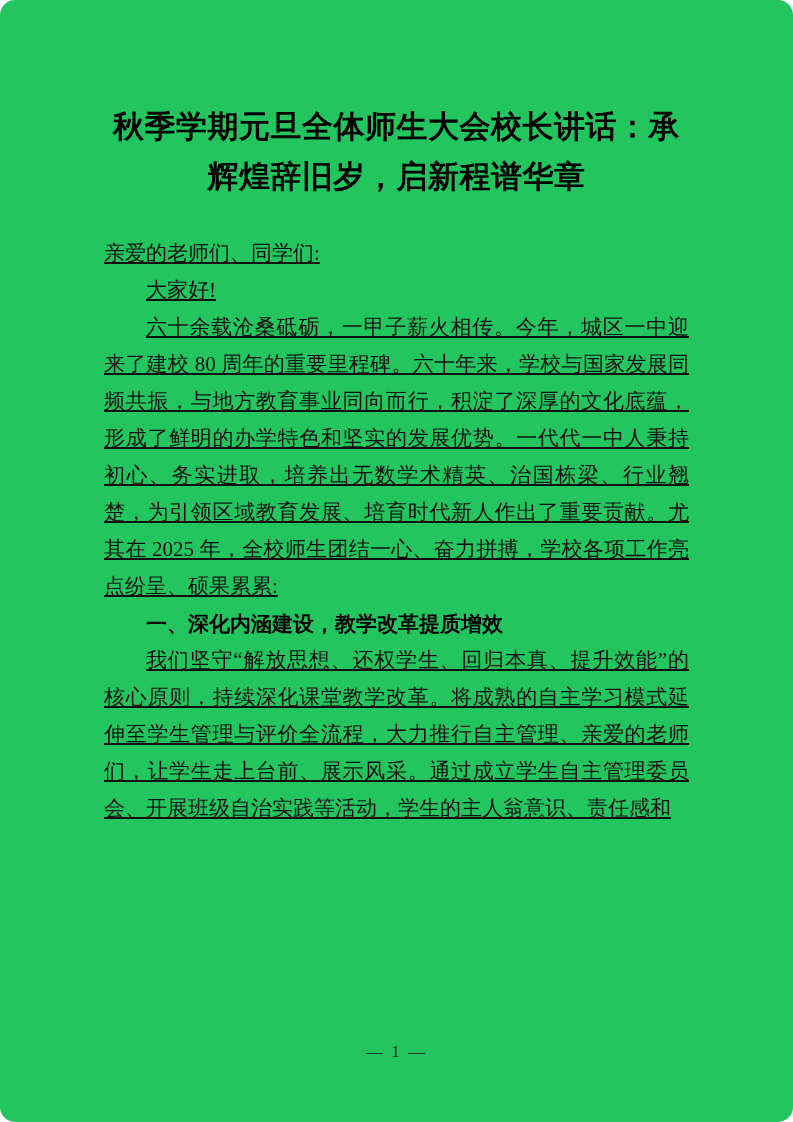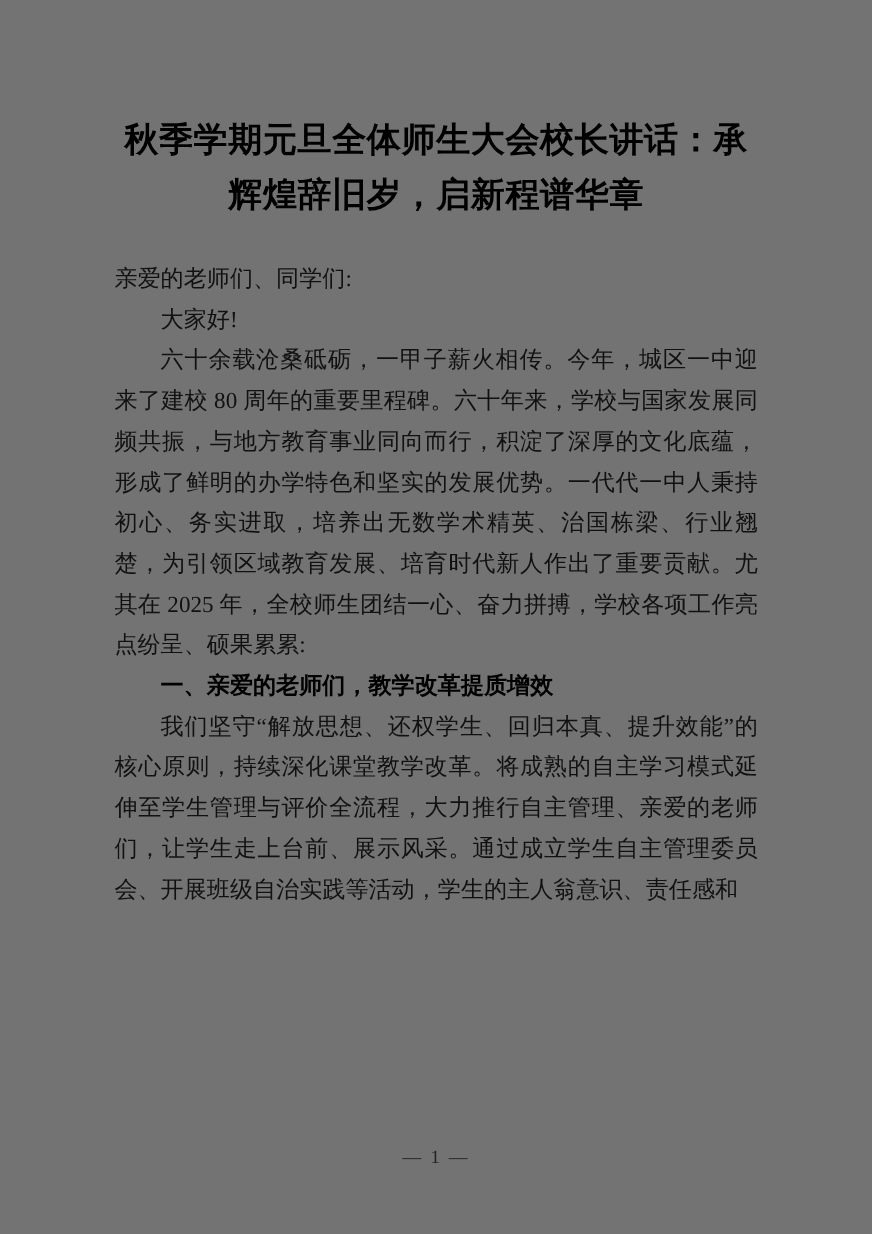--- a/index.html
+++ b/index.html
@@ -6,44 +6,46 @@
     margin: 0;
     padding: 0;
     background: #ffffff;
   }
   .page {
     width: 793px;
     height: 1122px;
     box-sizing: border-box;
     padding: 102px 104px 0 104px;
     position: relative;
-    background: #737373;
+    background: #22c55e;
     color: #000000;
     font-family: "Liberation Serif", "DejaVu Serif", serif;
     overflow: hidden;
+    border-radius: 15px;
   }
   .doc-title {
     margin: 0 0 33px 0;
     font-size: 31px;
     font-weight: 700;
     line-height: 50px;
     text-align: center;
     letter-spacing: 0.5px;
     color: #000000;
   }
   .doc-body {
     width: 100%;
   }
   .para {
     margin: 0;
     font-size: 21px;
     line-height: 37px;
     text-align: justify;
     text-justify: inter-ideograph;
     color: #111111;
+    text-decoration: underline;
   }
   .indent {
     text-indent: 2em;
   }
   .section-heading {
     margin: 0;
     font-size: 21px;
     line-height: 37px;
     font-weight: 700;
     text-indent: 2em;
@@ -72,21 +74,21 @@
 
   <div class="doc-body">
 
     <p class="para no-indent">亲爱的老师们、同学们:</p>
 
     <p class="para indent">大家好!</p>
 
 
     <p class="para indent">六十余载沧桑砥砺，一甲子薪火相传。今年，城区一中迎来了建校 80 周年的重要里程碑。六十年来，学校与国家发展同频共振，与地方教育事业同向而行，积淀了深厚的文化底蕴，形成了鲜明的办学特色和坚实的发展优势。一代代一中人秉持初心、务实进取，培养出无数学术精英、治国栋梁、行业翘楚，为引领区域教育发展、培育时代新人作出了重要贡献。尤其在 2025 年，全校师生团结一心、奋力拼搏，学校各项工作亮点纷呈、硕果累累:</p>
 
-    <h2 class="section-heading">一、亲爱的老师们，教学改革提质增效</h2>
+    <h2 class="section-heading">一、深化内涵建设，教学改革提质增效</h2>
 
     <p class="para indent">我们坚守“解放思想、还权学生、回归本真、提升效能”的核心原则，持续深化课堂教学改革。将成熟的自主学习模式延伸至学生管理与评价全流程，大力推行自主管理、亲爱的老师们，让学生走上台前、展示风采。通过成立学生自主管理委员会、开展班级自治实践等活动，学生的主人翁意识、责任感和</p>
 
   </div>
 
   <div class="footer">— 1 —</div>
 
 </div>
 
 </body></html>

